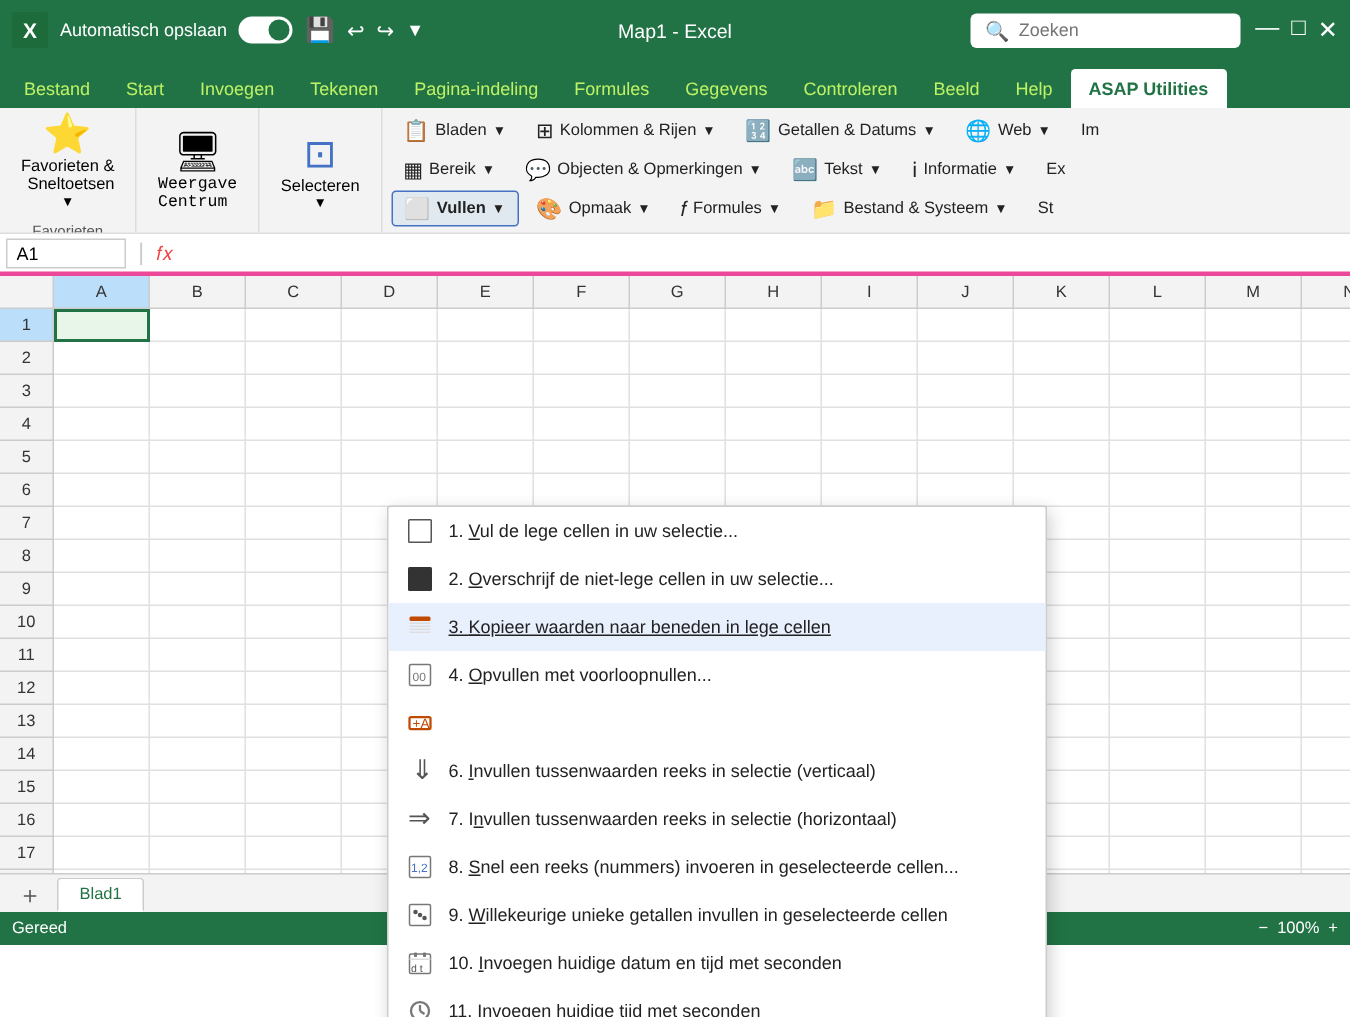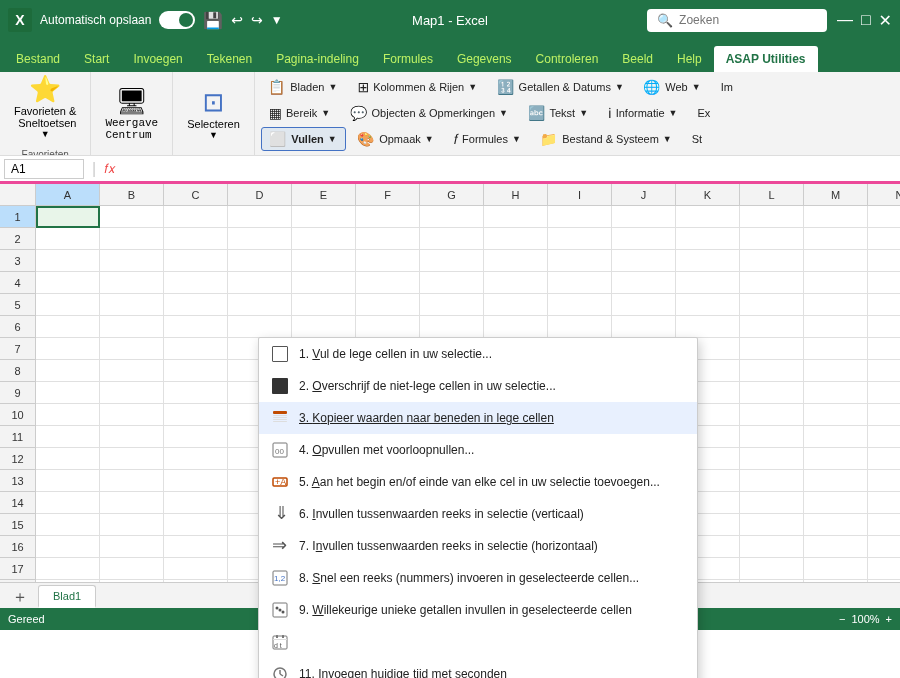--- a/index.html
+++ b/index.html
@@ -823,21 +823,20 @@
       <span class="menu-item-text">4. <span class="underline">O</span>pvullen met voorloopnullen...</span>
     </div>
 
     <div class="menu-item">
       <div class="menu-icon">
         <svg width="16" height="16" viewBox="0 0 16 16">
           <rect x="1" y="4" width="14" height="8" rx="1" fill="none" stroke="#c04a00" stroke-width="1.5"></rect>
           <text x="3" y="11" font-size="9" fill="#c04a00">+A</text>
         </svg>
       </div>
-      <span class="menu-item-text">5. <span class="underline">A</span>an het begin en/of einde van elke cel in uw selectie toevoegen...</span>
     </div>
 
     <div class="menu-item">
       <div class="menu-icon">
         <svg width="16" height="16" viewBox="0 0 16 16">
           <text x="2" y="13" font-size="18" fill="#555">⇓</text>
         </svg>
       </div>
       <span class="menu-item-text">6. <span class="underline">I</span>nvullen tussenwaarden reeks in selectie (verticaal)</span>
     </div>
@@ -876,20 +875,21 @@
     <div class="menu-item">
       <div class="menu-icon">
         <svg width="16" height="16" viewBox="0 0 16 16">
           <rect x="1" y="2" width="14" height="13" rx="1" fill="none" stroke="#777" stroke-width="1"></rect>
           <rect x="4" y="1" width="2" height="3" rx="0.5" fill="#777"></rect>
           <rect x="10" y="1" width="2" height="3" rx="0.5" fill="#777"></rect>
           <rect x="1" y="5" width="14" height="1" fill="#ddd"></rect>
           <text x="2" y="14" font-size="7" fill="#555">d t</text>
         </svg>
       </div>
+      <span class="menu-item-text">10. <span class="underline">I</span>nvoegen huidige datum en tijd met seconden</span>
     </div>
 
     <div class="menu-item">
       <div class="menu-icon">
         <svg width="16" height="16" viewBox="0 0 16 16">
           <circle cx="8" cy="8" r="6" fill="none" stroke="#777" stroke-width="1.5"></circle>
           <line x1="8" y1="8" x2="8" y2="4" stroke="#777" stroke-width="1.5"></line>
           <line x1="8" y1="8" x2="11" y2="10" stroke="#777" stroke-width="1.5"></line>
         </svg>
       </div>

